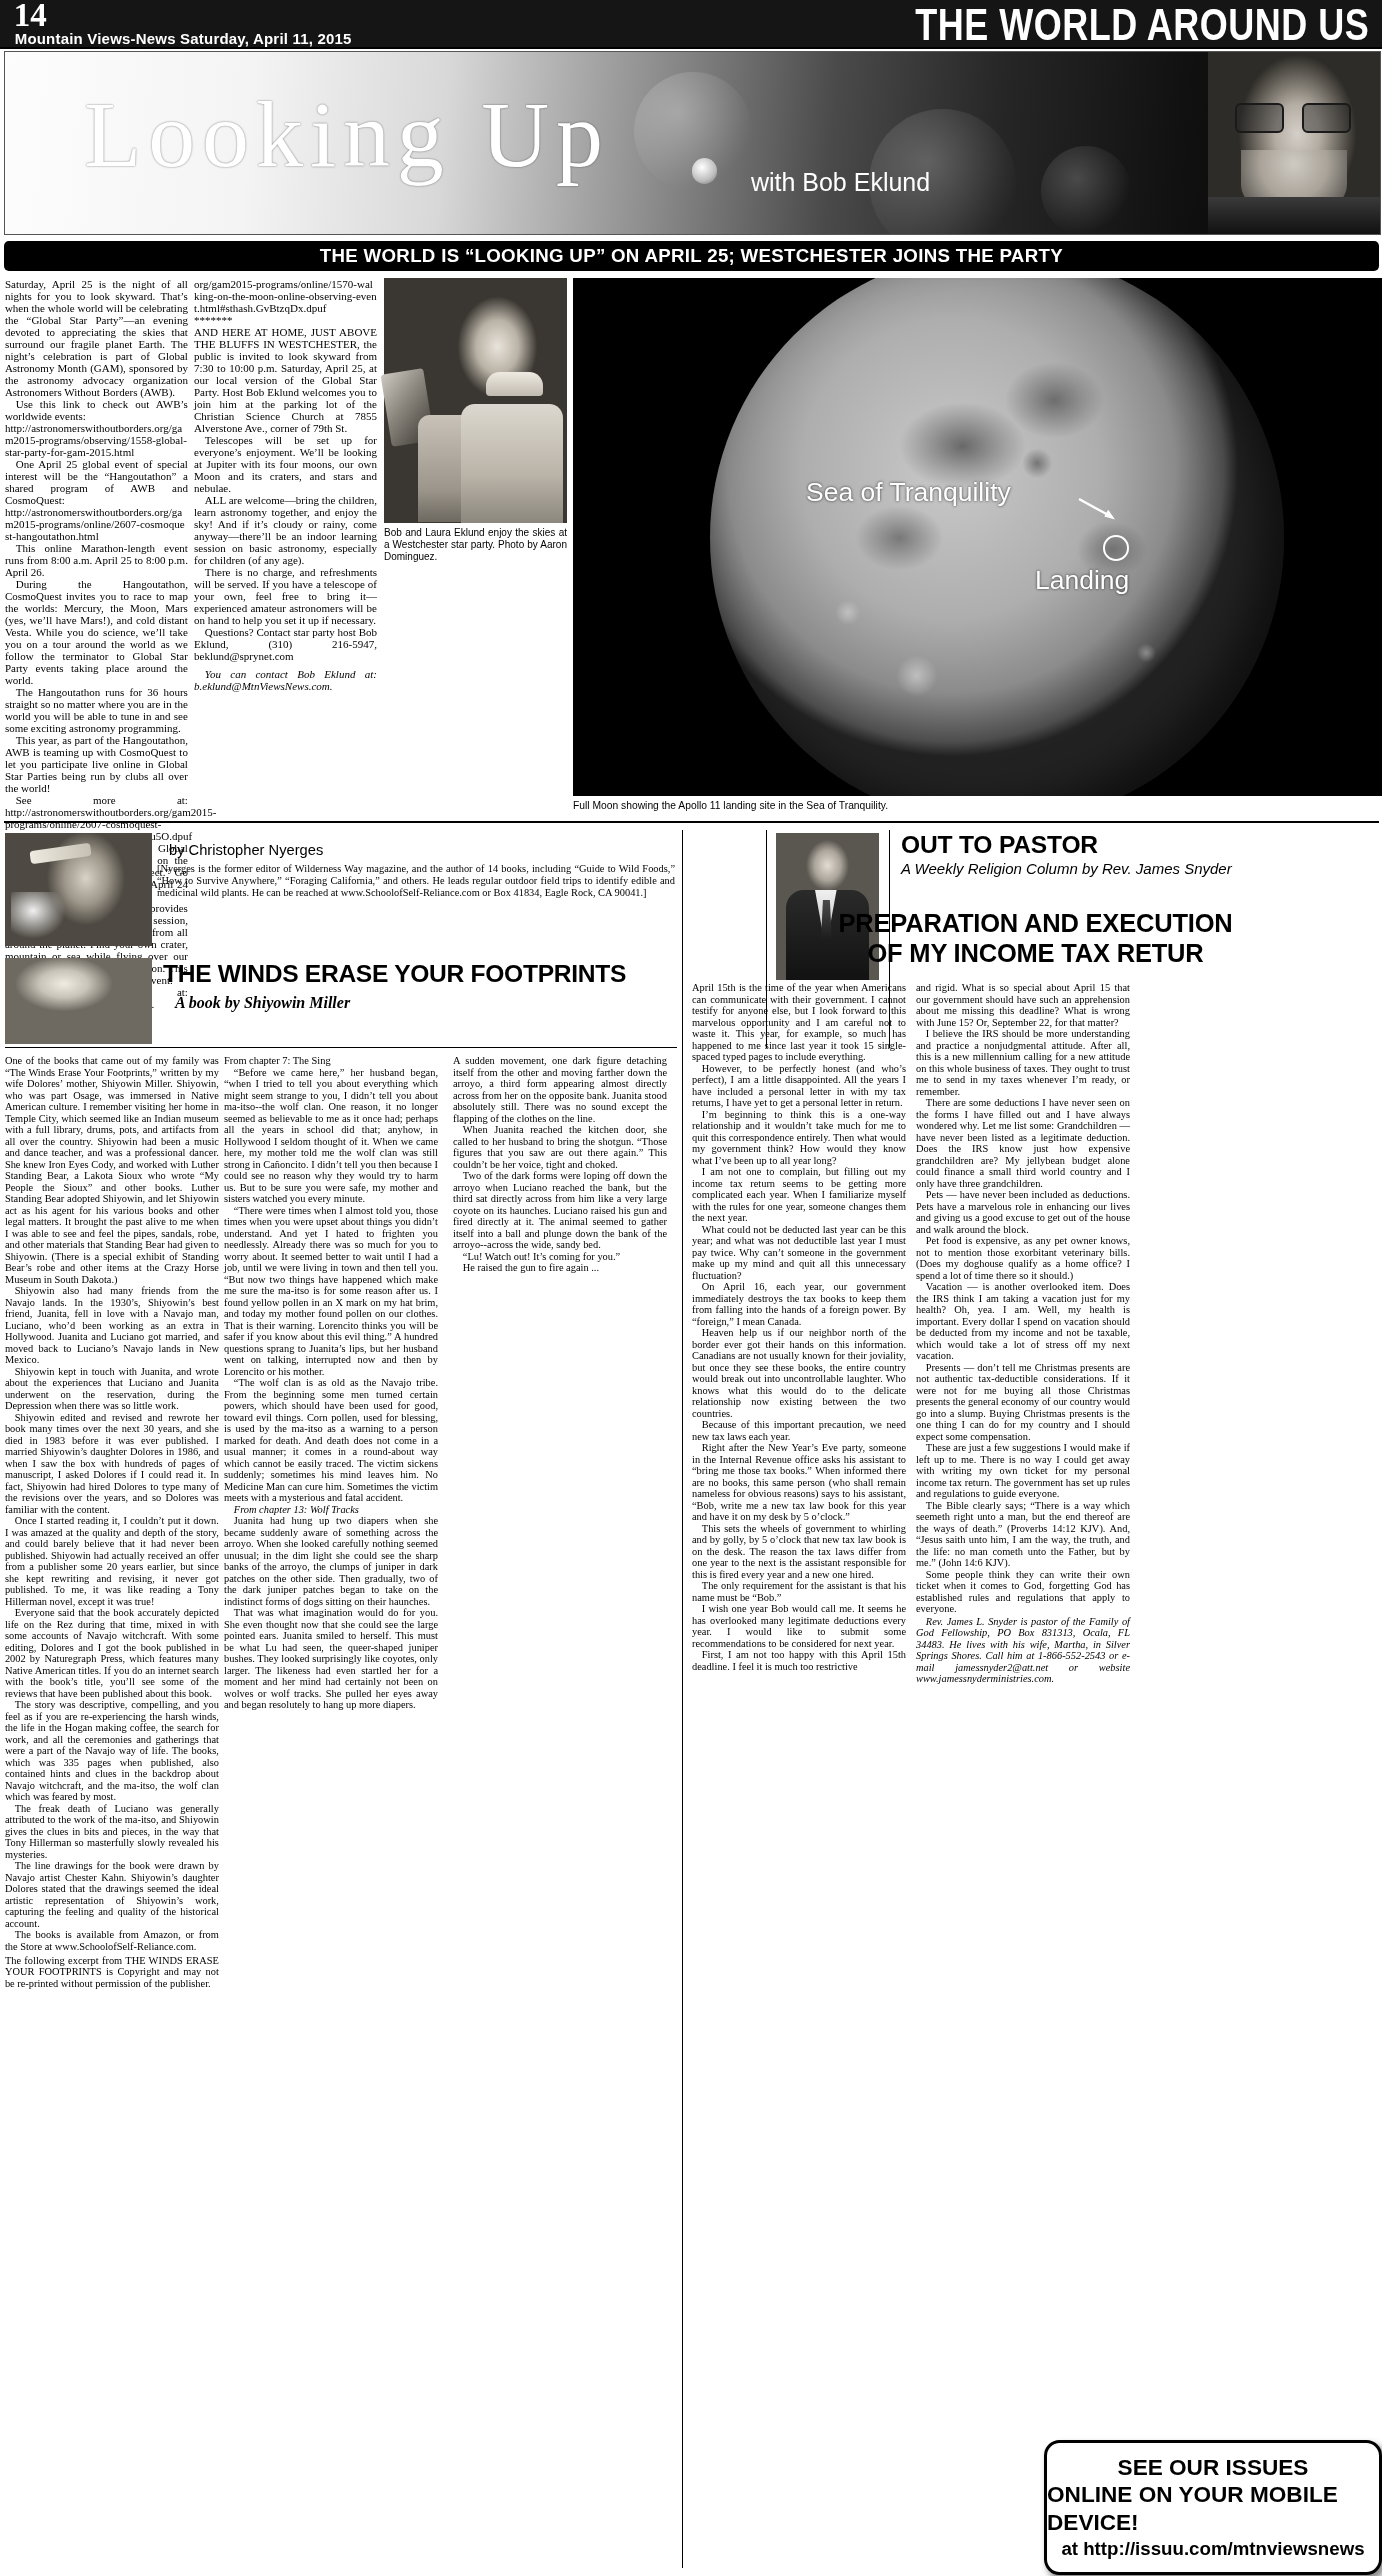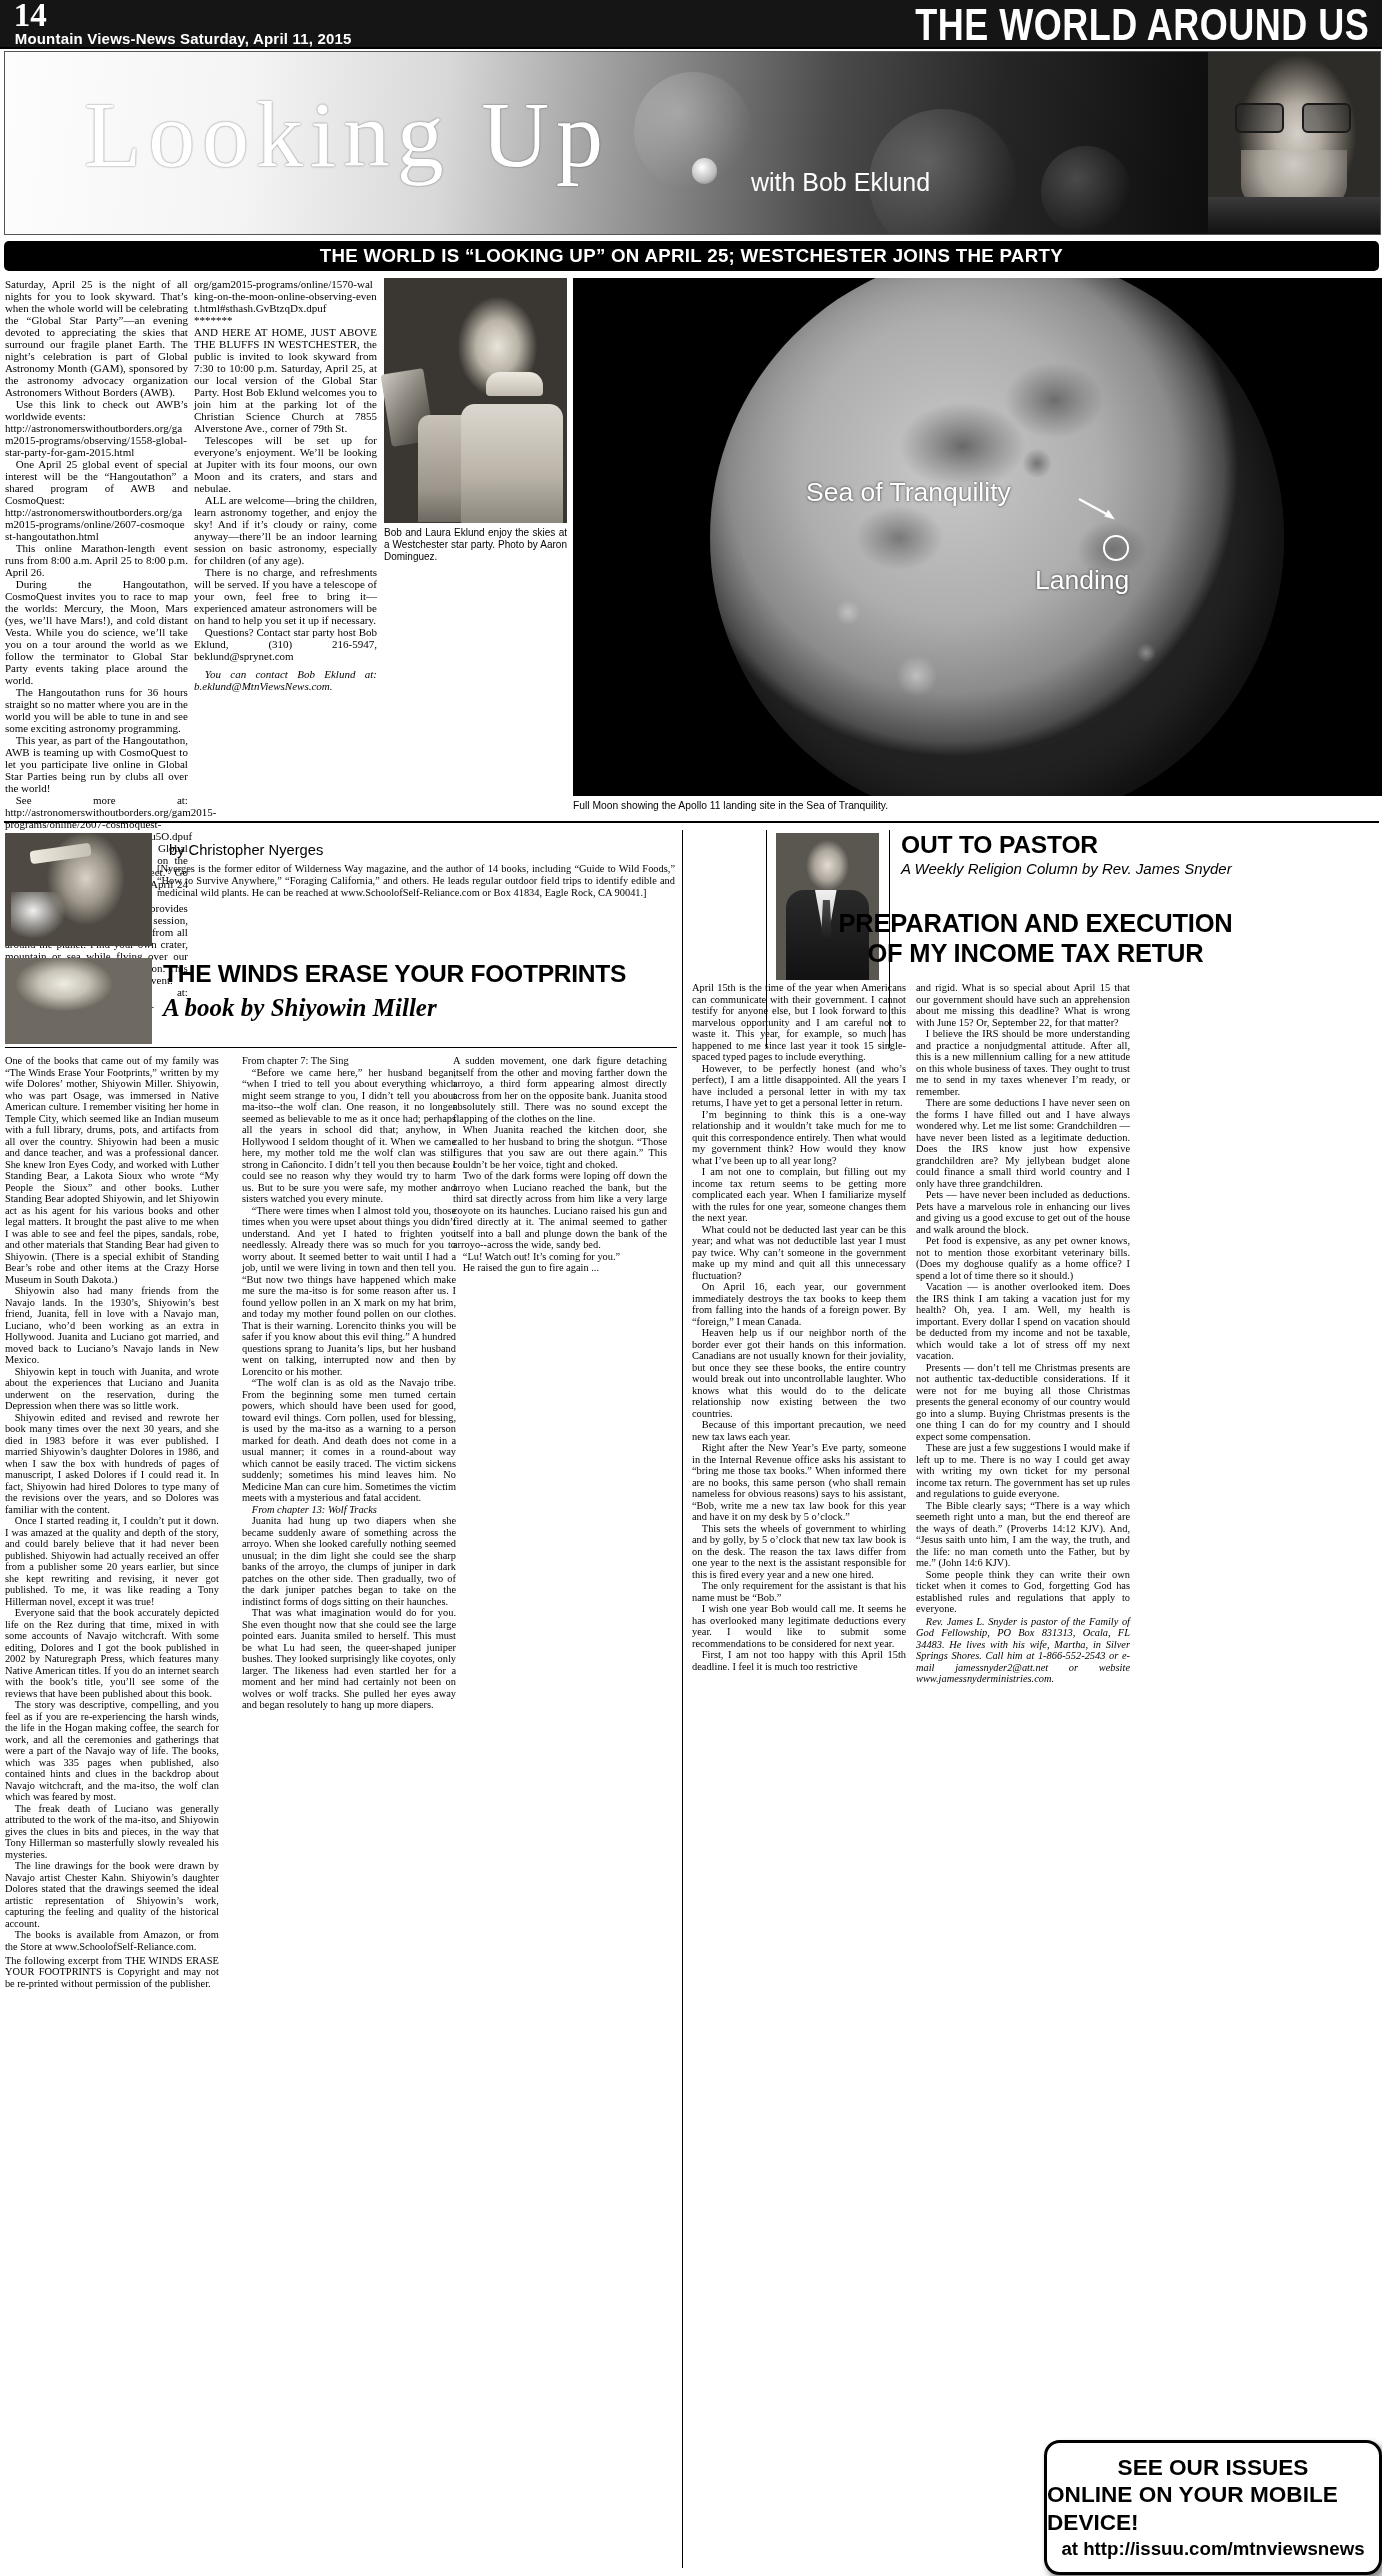--- a/index.html
+++ b/index.html
@@ -226,23 +226,23 @@
     background:
       radial-gradient(ellipse 49px 27.5px at 40% 30%, #efece4 0%, #c8c3b7 50%, #6e6a62 100%),
       linear-gradient(150deg,#8e897f 0%,#59554e 50%,#2a2824 100%);
   }
   .book-title {
     position:absolute; left:163px; top:960px;
     font-family:"Liberation Sans", sans-serif;
     font-size:24.6px; font-weight:700; letter-spacing:-0.3px;
   }
   .book-sub {
-    position:absolute; left:163px; top:994px;
-    font-family:"Liberation Serif", serif;
-    font-size:25px; font-style:italic; font-weight:700;
+    position:absolute; left:175px; top:994px;
+    font-family:"Liberation Serif", serif;
+    font-size:16px; font-style:italic; font-weight:700;
   }
 
   
   .pastor-photo {
     position:absolute; left:776px; top:833px; width:103px; height:147px;
     background:
       radial-gradient(ellipse 21.6px 25.5px at 50% 22%, #e2dcd2 0%, #aaa49a 60%, #5a5650 100%),
       linear-gradient(180deg,#bdbdbd 0%,#8d8d8d 35%,#4a4a4a 70%,#262626 100%);
   }
   .pastor-photo .suit {
@@ -283,21 +283,21 @@
     position:absolute;
     font-family:"Liberation Serif", serif;
     font-size:10.4px; line-height:11.5px;
     text-align:justify;
   }
   .bcol p { margin:0; text-indent:9.8px; }
   .bcol p.noind { text-indent:0; }
   .bcol p.ital { font-style:italic; text-indent:9.8px; }
 
   #b1 { left:4.9px;   top:1055px; width:214px; }
-  #b2 { left:242px; top:1055px; width:214px; }
+  #b2 { left:224px; top:1055px; width:214px; }
   #b3 { left:453px; top:1055px; width:214px; }
   #b4 { left:692px; top:982px; width:214px; }
   #b5 { left:916px; top:982px; width:214px; }
 
   
   .issuu {
     position:absolute; left:1044px; top:2440px; width:332px; height:129px;
     background:#fff; border:3.9px solid #000; border-radius:15.7px;
     box-shadow:3.9px 4.9px 5.9px rgba(0,0,0,.45);
     display:flex; flex-direction:column; align-items:center; justify-content:center;

